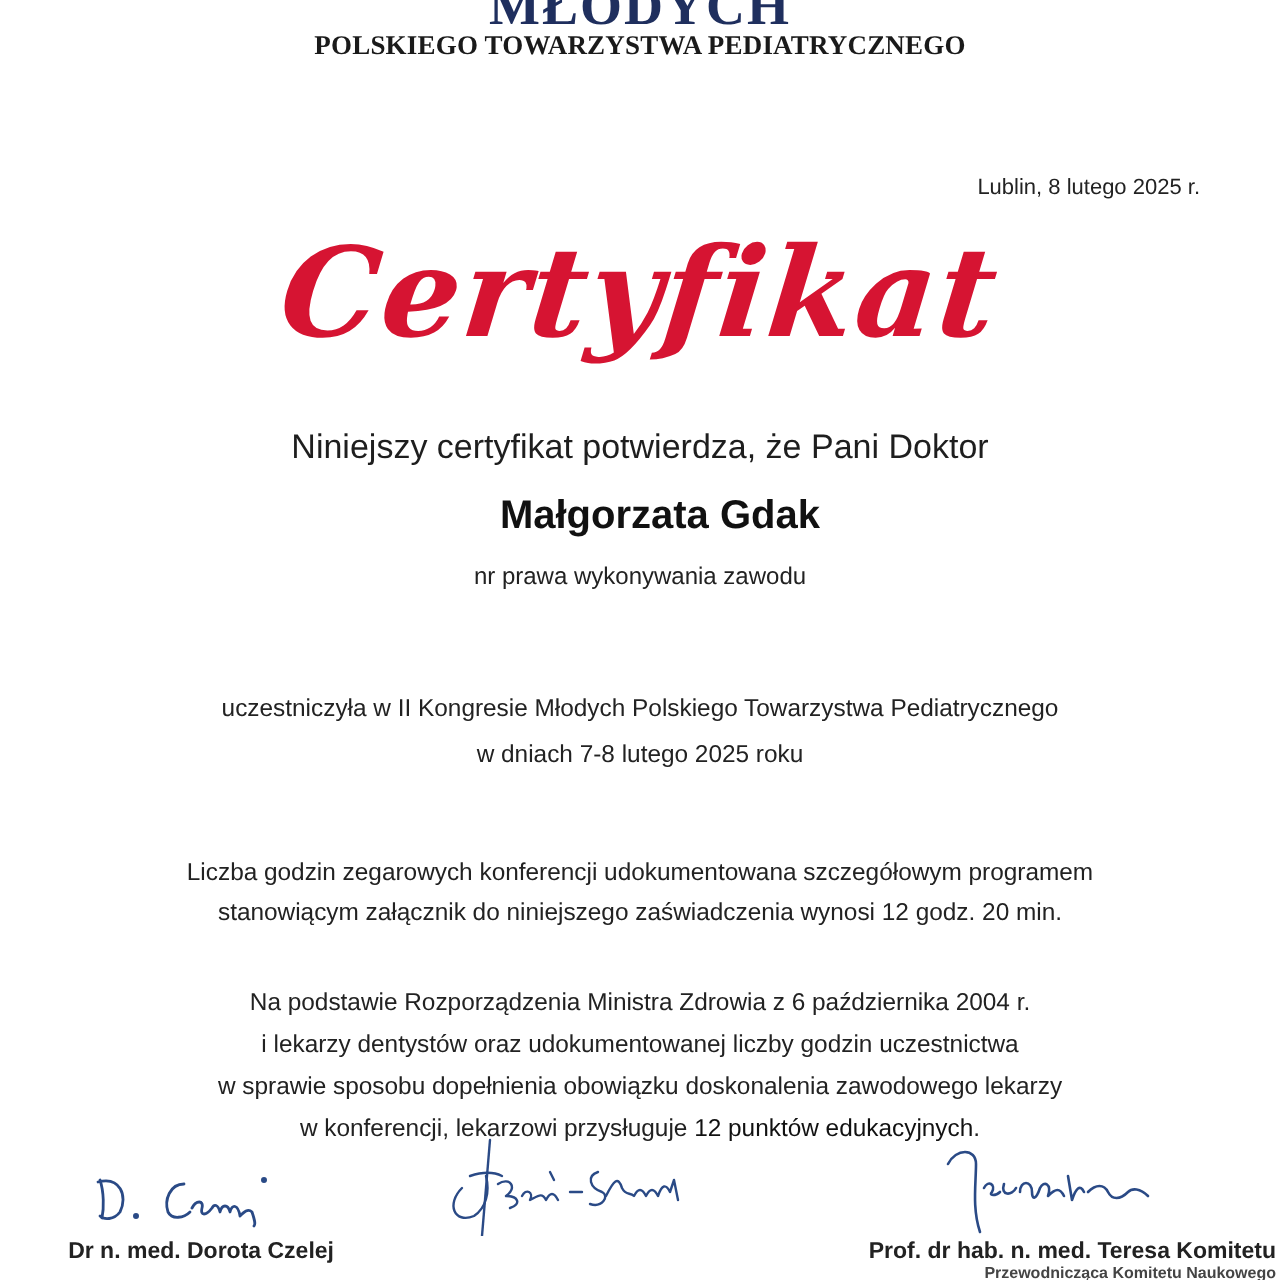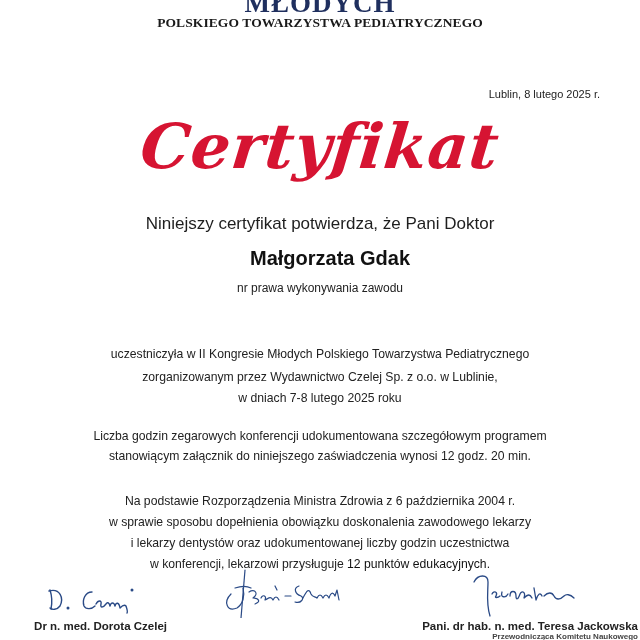--- a/index.html
+++ b/index.html
@@ -54,33 +54,32 @@
 <div class="abs date">Lublin, 8 lutego 2025 r.</div>
 
 <div class="abs center cert-title">Certyfikat</div>
 
 <div class="abs center intro">Niniejszy certyfikat potwierdza, że Pani Doktor</div>
 <div class="abs center name">Małgorzata Gdak</div>
 <div class="abs center license">nr prawa wykonywania zawodu</div>
 
 <div class="abs center para p1">
   <div style="margin-bottom:2px;">uczestniczyła w II Kongresie Młodych Polskiego Towarzystwa Pediatrycznego</div>
-  <div>zorganizowanym przez Wydawnictwo Czelej Sp. z o.o. w Lublinie,</div>
   <div>w dniach 7-8 lutego 2025 roku</div>
 </div>
 
 <div class="abs center para p2">
   <div>Liczba godzin zegarowych konferencji udokumentowana szczegółowym programem</div>
   <div>stanowiącym załącznik do niniejszego zaświadczenia wynosi 12 godz. 20 min.</div>
 </div>
 
 <div class="abs center para p3">
   <div>Na podstawie Rozporządzenia Ministra Zdrowia z 6 października 2004 r.</div>
+  <div>i lekarzy dentystów oraz udokumentowanej liczby godzin uczestnictwa</div>
   <div>w sprawie sposobu dopełnienia obowiązku doskonalenia zawodowego lekarzy</div>
-  <div>i lekarzy dentystów oraz udokumentowanej liczby godzin uczestnictwa</div>
   <div><span>w konferencji, lekarzowi przysługuje </span><span class="bold">12 punktów edukacyjnych</span><span>.</span></div>
 </div>
 
 <div class="abs sig-block s1">
   <svg class="sig-img" width="110" height="40" viewBox="0 0 110 40">
     <g fill="none" stroke="#2a4a86" stroke-width="1.4" stroke-linecap="round" stroke-linejoin="round">
       <path d="M10 12 C12 18,12 26,11 31"></path>
       <path d="M9 13 C20 10,24 20,20 28 C17 32,12 32,10 30"></path>
       <circle cx="28" cy="30" r="0.8" fill="#2a4a86"></circle>
       <path d="M52 14 C45 14,42 22,44 28 C46 32,52 31,55 28"></path>
@@ -111,15 +110,15 @@
   <svg class="sig-img" width="120" height="50" viewBox="0 0 120 50" style="margin-top:-10px;height:50px;">
     <g fill="none" stroke="#2a4a86" stroke-width="1.3" stroke-linecap="round" stroke-linejoin="round">
       <path d="M10 14 C14 6,24 6,24 14 C24 24,22 36,26 48"></path>
       <path d="M28 26 C30 22,34 24,32 28 C30 30,34 30,36 28"></path>
       <path d="M38 24 C36 30,42 30,44 26"></path>
       <path d="M46 28 C46 22,52 22,52 28 C52 32,54 32,56 26 C58 22,62 24,60 30 C64 26,66 26,68 30"></path>
       <path d="M70 20 L72 32 C74 26,76 24,78 28"></path>
       <path d="M80 28 C84 24,88 24,90 28 C92 32,96 32,100 28 C102 26,106 26,110 30"></path>
     </g>
   </svg>
-  <div class="sig-name">Pani. dr hab. n. med. Teresa Jackowska</div>
+  <div class="sig-name">Prof. dr hab. n. med. Teresa Komitetu</div>
   <div class="sig-role">Przewodnicząca Komitetu Naukowego</div>
 </div>
 
 </body></html>

